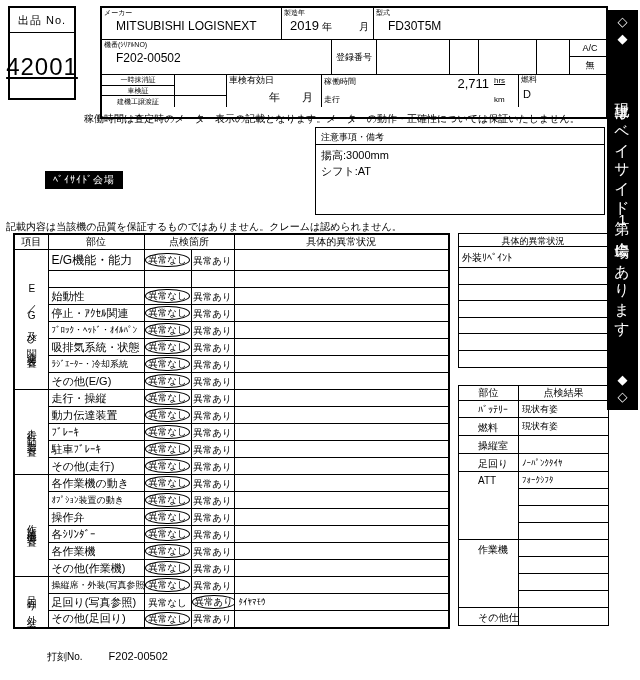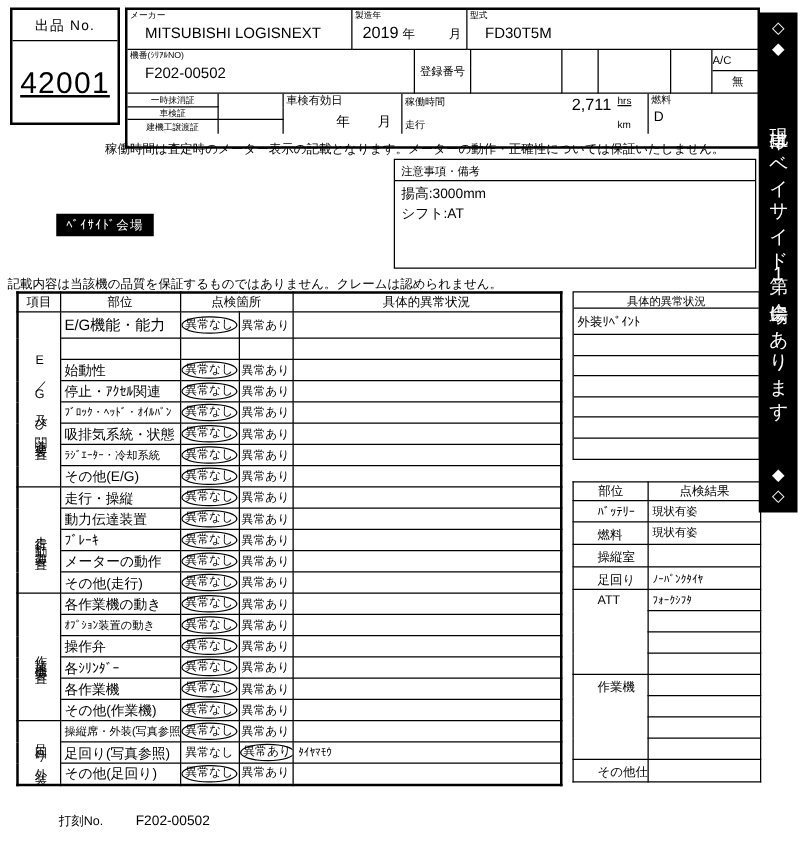--- a/index.html
+++ b/index.html
@@ -5,21 +5,21 @@
   * { margin:0; padding:0; box-sizing:border-box; }
   html,body { background:#fff; }
   body {
     position:relative; width:640px; height:680px;
     font-family:"Liberation Sans", sans-serif; color:#000;
     overflow:hidden;
   }
   .abs { position:absolute; }
 
   
-  .lot-box { left:8px; top:6px; width:88px; height:94px; border:2px solid #000; }
+  .lot-box { left:8px; top:6px; width:68px; height:94px; border:2px solid #000; }
   .lot-head { height:25px; border-bottom:1.5px solid #000; display:flex; align-items:center; justify-content:center; font-size:11px; letter-spacing:1px; }
   .lot-num { height:67px; display:flex; align-items:center; justify-content:center; font-size:24px; letter-spacing:1px;text-decoration:underline; }
 
   
   .info-box { left:100px; top:6px; width:508px; height:113px; border:2px solid #000; }
   .cell { position:absolute; border-right:1px solid #000; border-bottom:1px solid #000; overflow:hidden; }
   .cell.noR { border-right:none; } .cell.noB { border-bottom:none; }
   .cl { display:block; font-size:7px; padding:1px 0 0 2px; line-height:1.1; white-space:nowrap; }
   .cv { display:block; font-size:12px; padding:2px 0 0 14px; white-space:nowrap; }
   .mini { font-size:8px; }
@@ -105,21 +105,21 @@
     <span class="cl">機番(ｼﾘｱﾙNO)</span>
     <span class="cv">F202-00502</span>
   </div>
   <div class="cell" style="left:230px;top:32px;width:45px;height:35px;display:flex;align-items:center;justify-content:center;">
     <span style="font-size:9px;">登録番号</span>
   </div>
   <div class="cell" style="left:275px;top:32px;width:73px;height:35px;"></div>
   <div class="cell" style="left:348px;top:32px;width:29px;height:35px;"></div>
   <div class="cell" style="left:377px;top:32px;width:58px;height:35px;"></div>
   <div class="cell" style="left:435px;top:32px;width:33px;height:35px;"></div>
-  <div class="cell noR" style="left:468px;top:32px;width:40px;height:17px;display:flex;align-items:center;">
+  <div class="cell noR" style="left:468px;top:32px;width:40px;height:17px;display:flex;align-items:center;justify-content:center;">
     <span style="font-size:9px;">A/C</span>
   </div>
   <div class="cell noR" style="left:468px;top:49px;width:40px;height:18px;display:flex;align-items:center;justify-content:center;">
     <span style="font-size:9px;">無</span>
   </div>
 
   <div class="cell" style="left:0;top:67px;width:73px;height:11px;display:flex;align-items:center;justify-content:center;">
     <span style="font-size:7px;">一時抹消証</span>
   </div>
   <div class="cell noB" style="left:73px;top:67px;width:52px;height:11px;"></div>
@@ -243,21 +243,21 @@
         <td class="ocell"><span class="opt">異常あり</span></td>
         <td class="ccell"></td>
       </tr>
       <tr>
         <td class="pcell">ﾌﾞﾚｰｷ</td>
         <td class="ocell"><span class="opt circled">異常なし</span></td>
         <td class="ocell"><span class="opt">異常あり</span></td>
         <td class="ccell"></td>
       </tr>
       <tr>
-        <td class="pcell">メーターの動作</td>
+        <td class="pcell">駐車ﾌﾞﾚｰｷ</td>
         <td class="ocell"><span class="opt circled">異常なし</span></td>
         <td class="ocell"><span class="opt">異常あり</span></td>
         <td class="ccell"></td>
       </tr>
       <tr>
         <td class="pcell">その他(走行)</td>
         <td class="ocell"><span class="opt circled">異常なし</span></td>
         <td class="ocell"><span class="opt">異常あり</span></td>
         <td class="ccell"></td>
       </tr>

